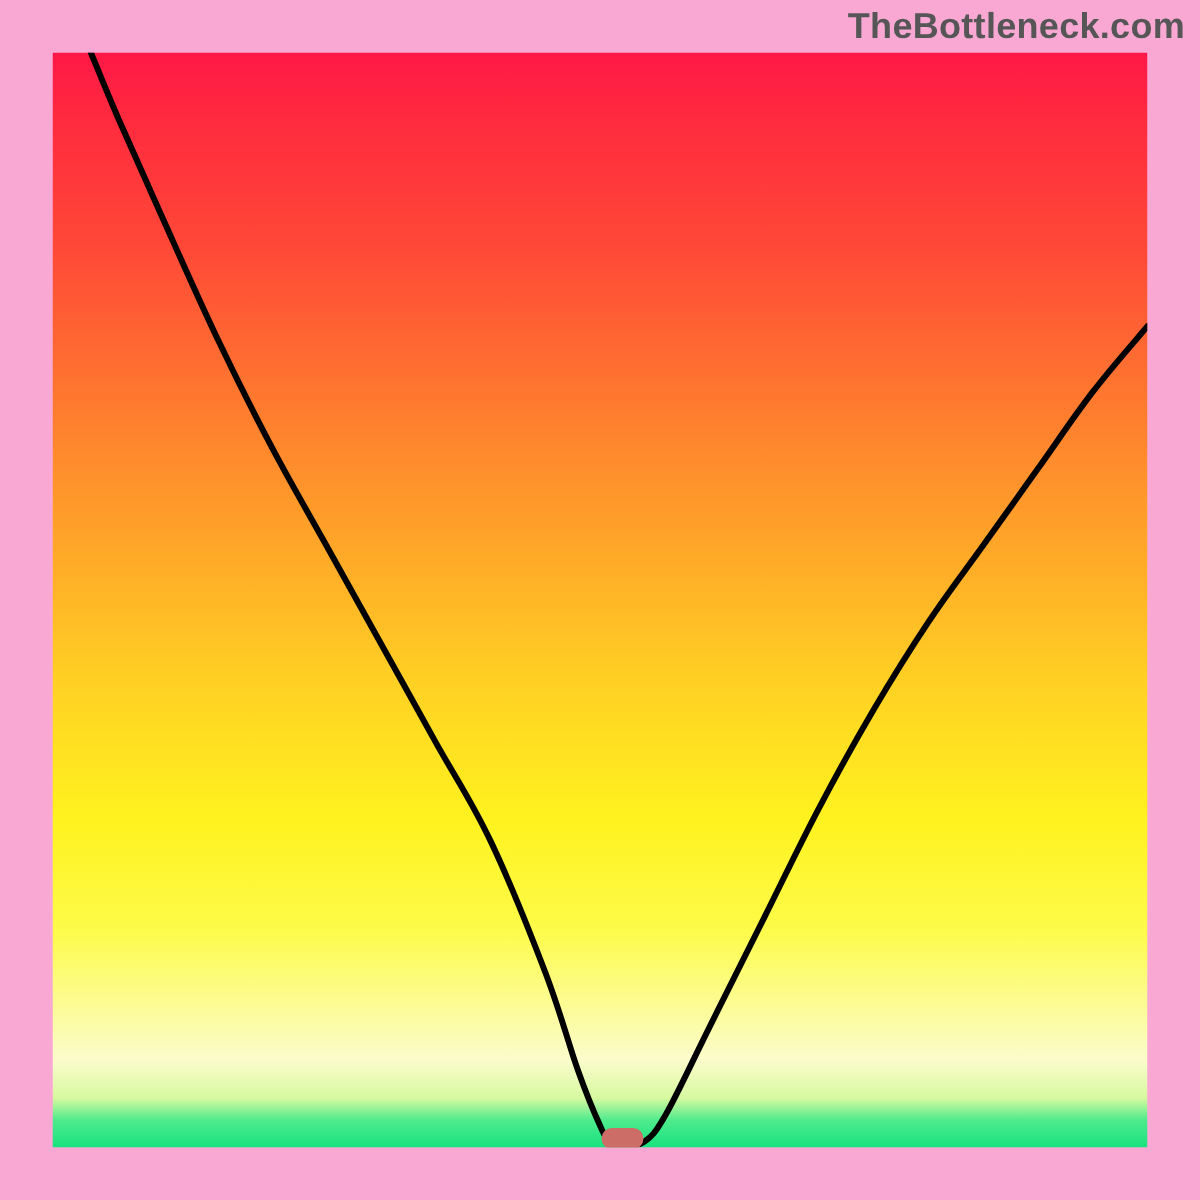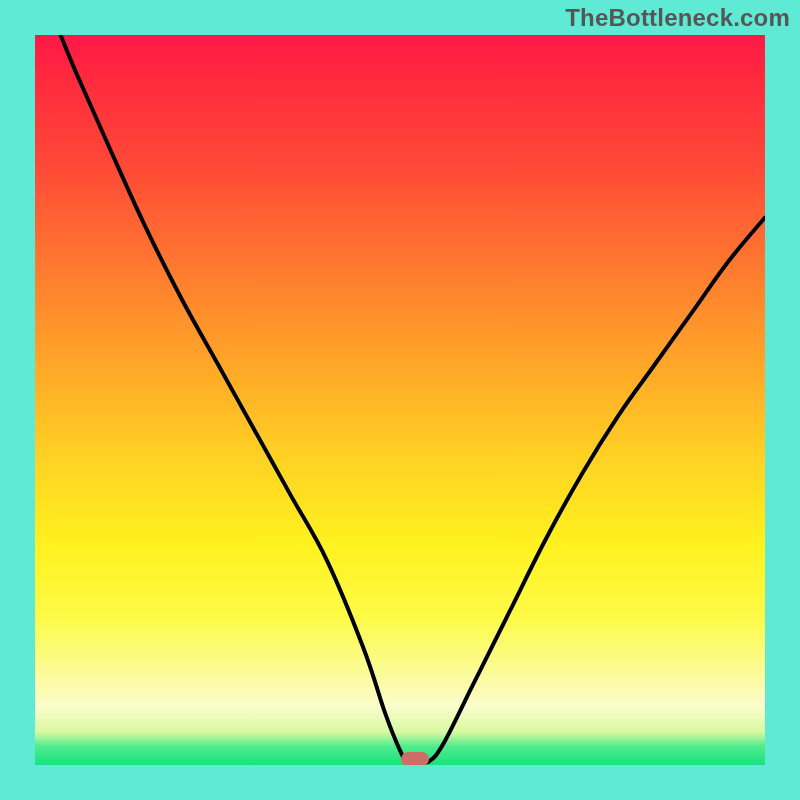--- a/index.html
+++ b/index.html
@@ -8,21 +8,21 @@
     width: 800px;
     height: 800px;
     overflow: hidden;
     background: #000;
     font-family: Arial, Helvetica, sans-serif;
   }
   .frame {
     position: relative;
     width: 800px;
     height: 800px;
-    background: #5eead4;
+    background: #f9a8d4;
   }
   .watermark {
     position: absolute;
     top: 4px;
     right: 10px;
     font-size: 24px;
     font-weight: 600;
     color: #565656;
     letter-spacing: 0.2px;
     z-index: 20;

